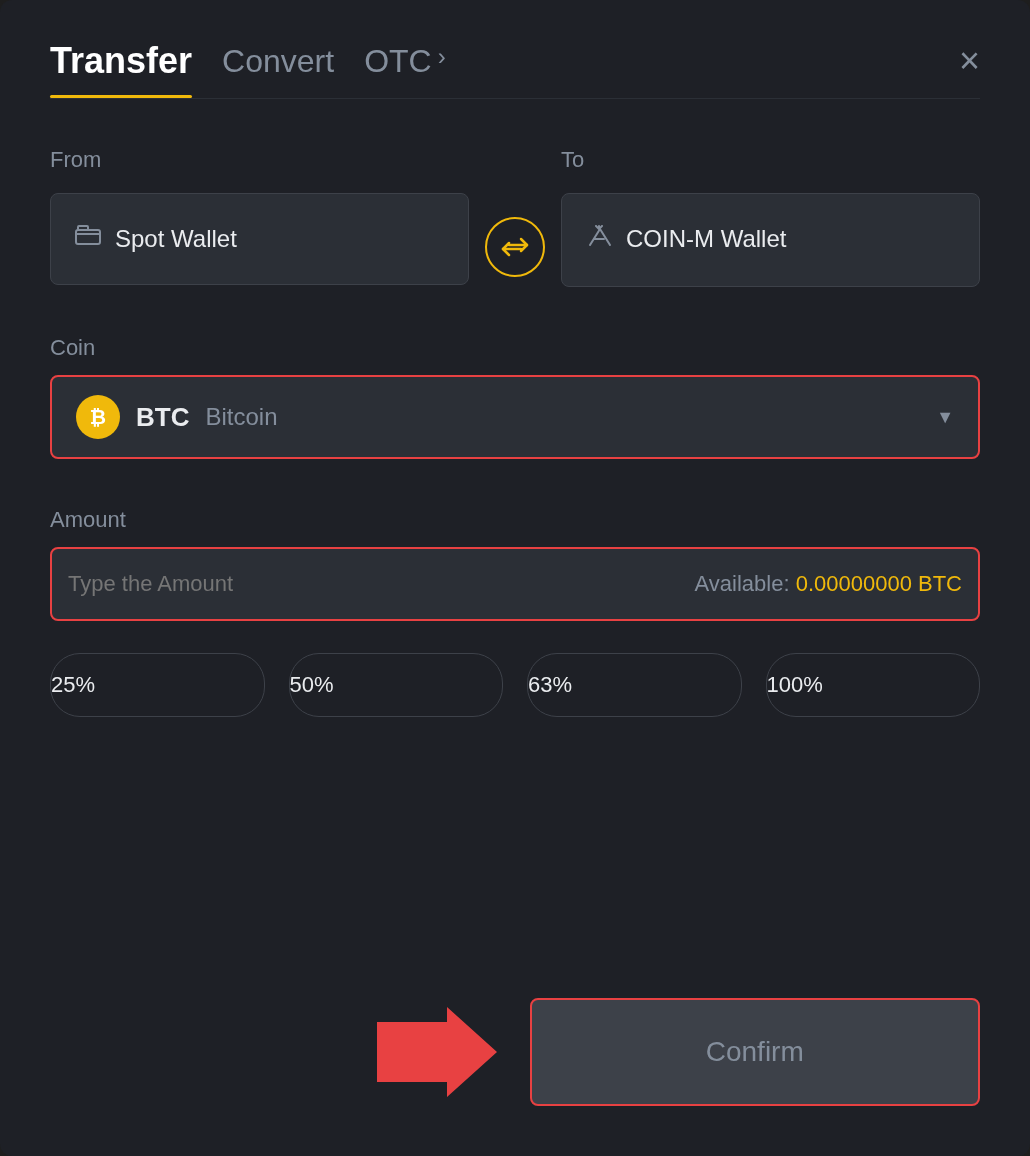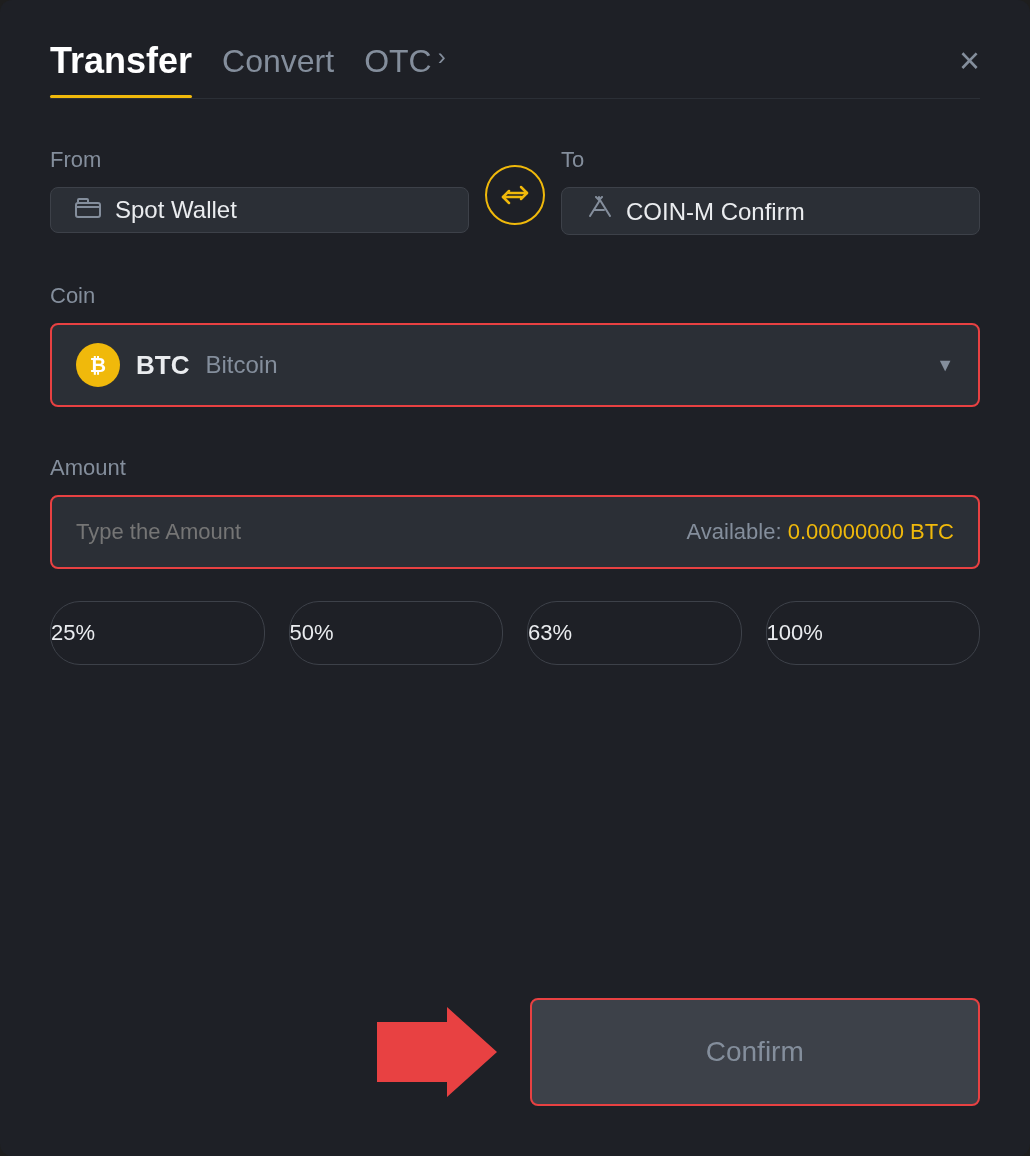--- a/index.html
+++ b/index.html
@@ -100,36 +100,36 @@
       align-items: flex-start;
       gap: 0;
       margin-bottom: 48px;
       position: relative;
     }
 
     .from-group, .to-group {
       flex: 1;
       display: flex;
       flex-direction: column;
-      gap: 14px;
+      gap: 20px;
     }
 
     .field-label {
       font-size: 22px;
       color: #848e9c;
       font-weight: 400;
     }
 
     .wallet-box {
       background: #2b2f36;
       border: 1px solid #3d4149;
       border-radius: 8px;
-      padding: 8px 24px;
-      display: flex;
-      align-items: flex-end;
+      padding: 31px 24px;
+      display: flex;
+      align-items: flex-start;
       gap: 14px;
       cursor: pointer;
     }
 
     .wallet-icon {
       font-size: 22px;
       color: #848e9c;
     }
 
     .wallet-label {
@@ -216,21 +216,21 @@
 
     
     .amount-section {
       margin-bottom: 32px;
     }
 
     .amount-input-box {
       background: #2b2f36;
       border: 2px solid #e84142;
       border-radius: 8px;
-      padding: 22px 24px;
+      padding: 22px 16px;
       display: flex;
       align-items: center;
       justify-content: space-between;
       margin-top: 14px;
     }
 
     .available-text {
       font-size: 22px;
       color: #848e9c;
     }
@@ -341,21 +341,21 @@
     <div class="to-group">
       <span class="field-label">To</span>
       <div class="wallet-box">
         <span class="futures-icon">
           <svg width="26" height="24" viewBox="0 0 26 24" fill="none">
             <path d="M4 20L14 4L24 20" stroke="#848e9c" stroke-width="2" stroke-linecap="round" stroke-linejoin="round"></path>
             <path d="M8 14h10" stroke="#848e9c" stroke-width="2" stroke-linecap="round"></path>
             <path d="M13 4V1M13 4l3-3M13 4l-3-3" stroke="#848e9c" stroke-width="2" stroke-linecap="round" stroke-linejoin="round"></path>
           </svg>
         </span>
-        <span class="wallet-label">COIN-M Confirm</span>
+        <span class="wallet-label">COIN-M Wallet</span>
       </div>
     </div>
   </div>
 
   <div class="coin-section">
     <span class="field-label">Coin</span>
     <div class="coin-select">
       <div class="btc-icon">₿</div>
       <span class="coin-name">BTC</span>
       <span class="coin-fullname">Bitcoin</span>

